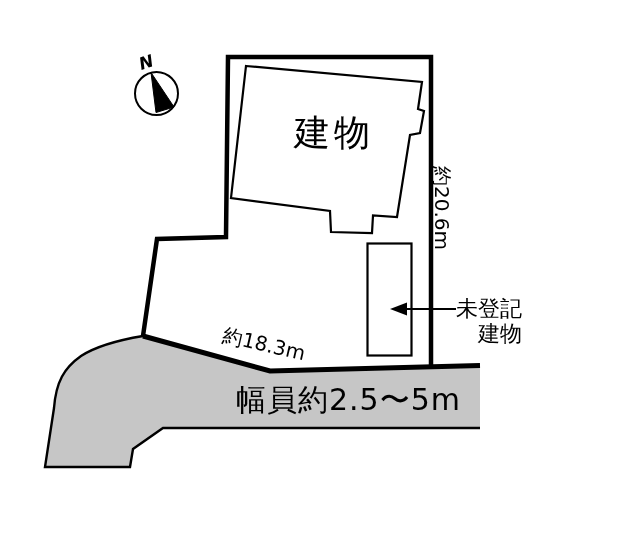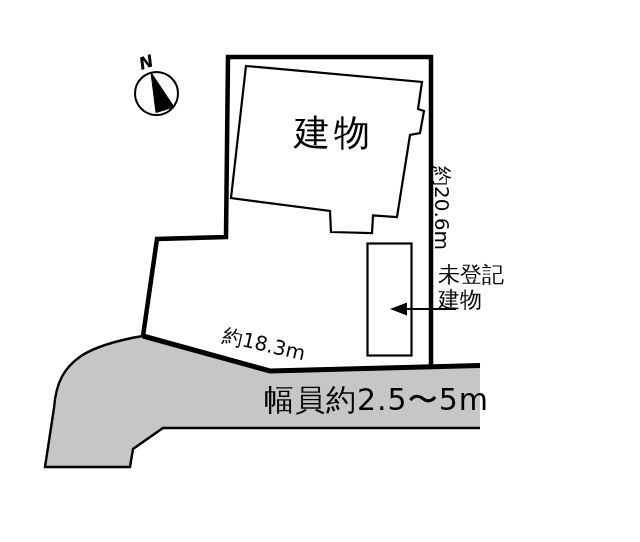--- a/index.html
+++ b/index.html
@@ -23,27 +23,27 @@
     transform:rotate(90deg);
     transform-origin:0 0;
   }
   .lbl-dim-bottom{
     left:226px;top:322px;
     font-size:20px;
     transform:rotate(13deg);
     transform-origin:0 0;
   }
   .lbl-unreg{
-    left:438px;top:262px;width:84px;
+    left:438px;top:296px;width:84px;
     font-size:22px;line-height:25px;
-    text-align:left;white-space:nowrap;
+    text-align:right;white-space:nowrap;
   }
   .lbl-road{
     left:236px;top:380px;
-    font-size:30px;letter-spacing:1px;font-weight:500;margin-left:28px;
+    font-size:30px;letter-spacing:1px;font-weight:500;
   }
   .lbl-compass-n{
     left:139px;top:52px;
     font-size:17px;font-style:italic;font-weight:600;
     transform:rotate(-18deg);
     transform-origin:center;
   }
 </style>
 </head>
 <body>

